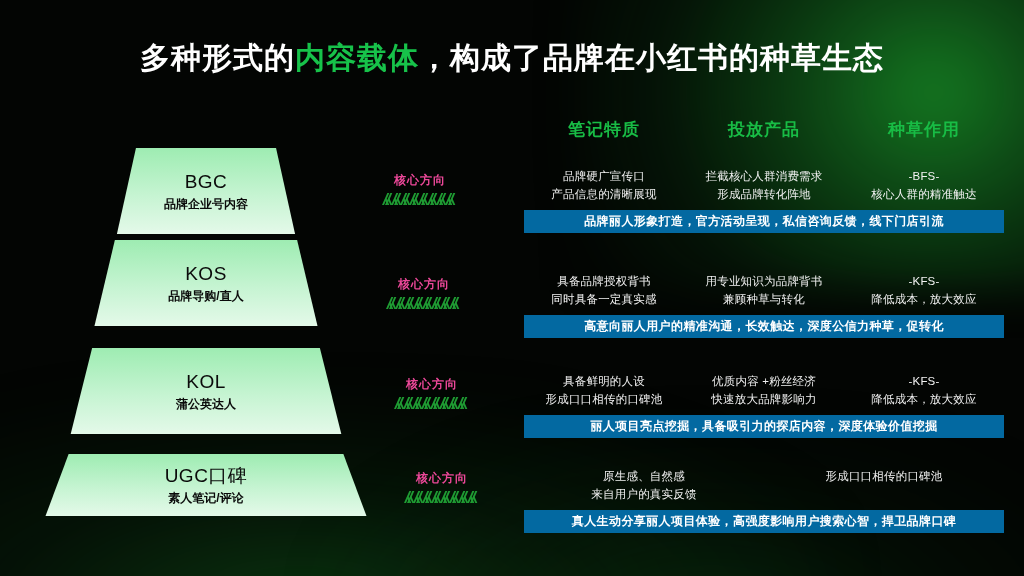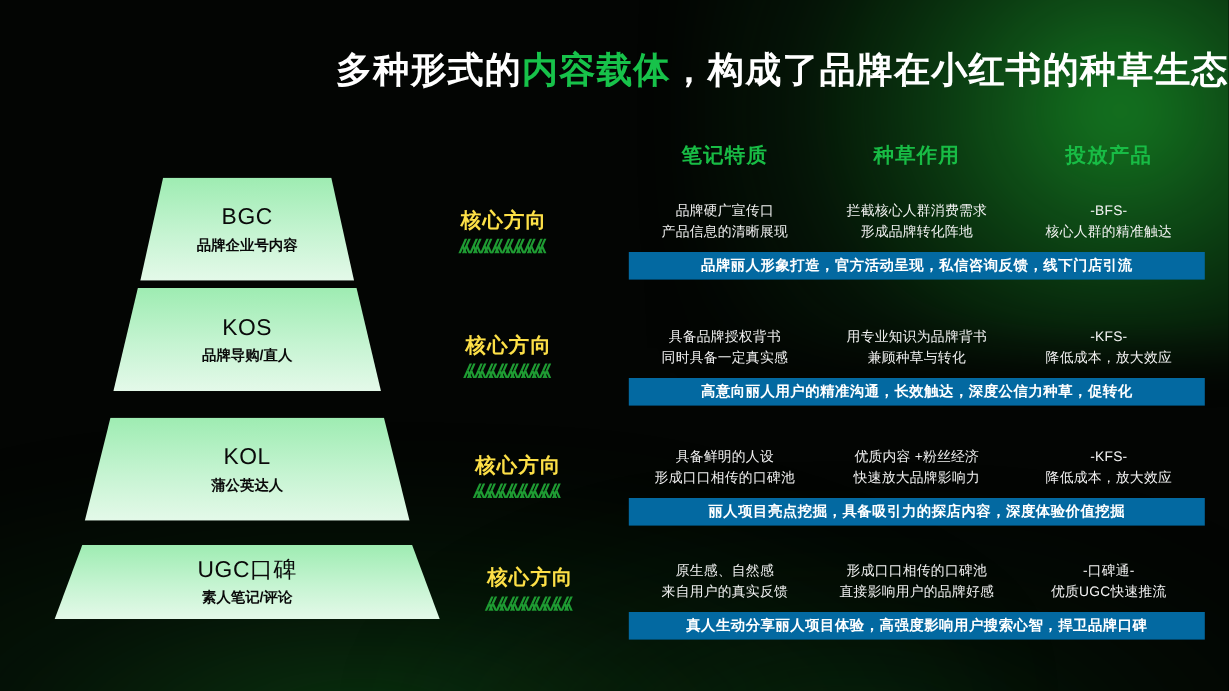--- a/index.html
+++ b/index.html
@@ -48,21 +48,21 @@
         rgba(14,90,26,0.30) 0%,
         rgba(6,44,12,0.16) 45%,
         rgba(0,0,0,0) 80%);
     filter:blur(30px);
   }
 
   
   #title {
     position:absolute;
     top:38px; left:0; width:100%;
-    text-align:right;
+    text-align:center;
     font-size:30px;
     font-weight:bold;
     letter-spacing:1px;
     color:#ffffff;
     white-space:nowrap;
     z-index:5;
   }
   #title .accent { color:#17c24a; }
 
   
@@ -119,25 +119,25 @@
 
   
   .connector {
     position:absolute;
     z-index:5;
     width:160px;
     text-align:center;
     color:#fff;
   }
   .connector .c-label {
-    font-size:17px;
+    font-size:12px;
     font-weight:bold;
     letter-spacing:1px;
     margin-bottom:1px;
-    color:#fde047;
+    color:#ec4899;
   }
   .chevrons {
     display:flex;
     justify-content:center;
     align-items:center;
     gap:1px;
     height:18px;
   }
   .chev {
     display:inline-block;
@@ -201,22 +201,22 @@
   <div class="glow-bl"></div>
   <div class="glow-b2"></div>
 </div>
 
 <div id="title">
   <span>多种形式的</span><span class="accent">内容载体</span><span>，构成了品牌在小红书的种草生态</span>
 </div>
 
 <div class="col-headers">
   <div>笔记特质</div>
+  <div>投放产品</div>
   <div>种草作用</div>
-  <div>投放产品</div>
 </div>
 
 <div id="pyramid">
   <div class="tier" id="tier0">
     <div class="t-main">BGC</div>
     <div class="t-sub">品牌企业号内容</div>
   </div>
   <div class="tier" id="tier1">
     <div class="t-main">KOS</div>
     <div class="t-sub">品牌导购/直人</div>
@@ -403,21 +403,16 @@
 </div>
 
 <div class="row" style="top:468px;">
   <div class="row-cells">
     <div>
       <span>原生感、自然感</span>
       <span class="cell-line2">来自用户的真实反馈</span>
     </div>
     <div>
       <span>形成口口相传的口碑池</span>
-      <span class="cell-line2">直接影响用户的品牌好感</span>
-    </div>
-    <div>
-      <span>-口碑通-</span>
-      <span class="cell-line2">优质UGC快速推流</span>
     </div>
   </div>
   <div class="row-bar">真人生动分享丽人项目体验，高强度影响用户搜索心智，捍卫品牌口碑</div>
 </div>
 
 </body></html>

